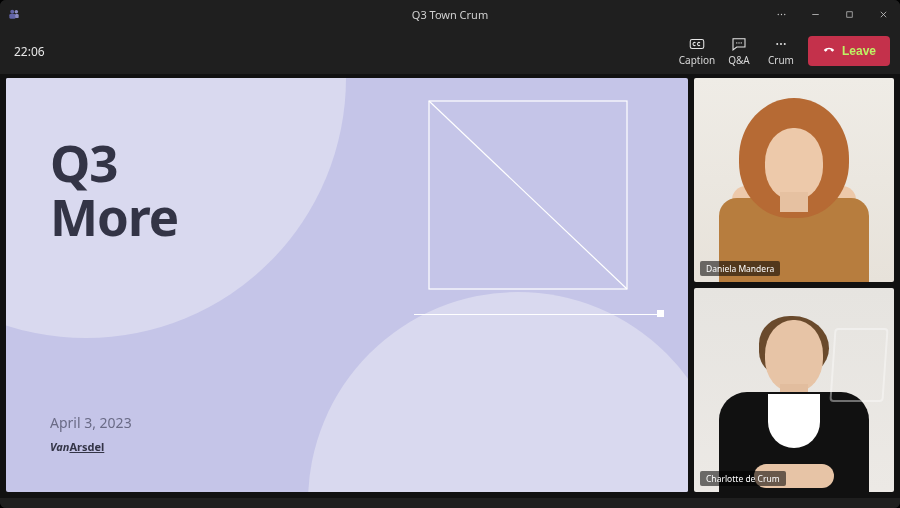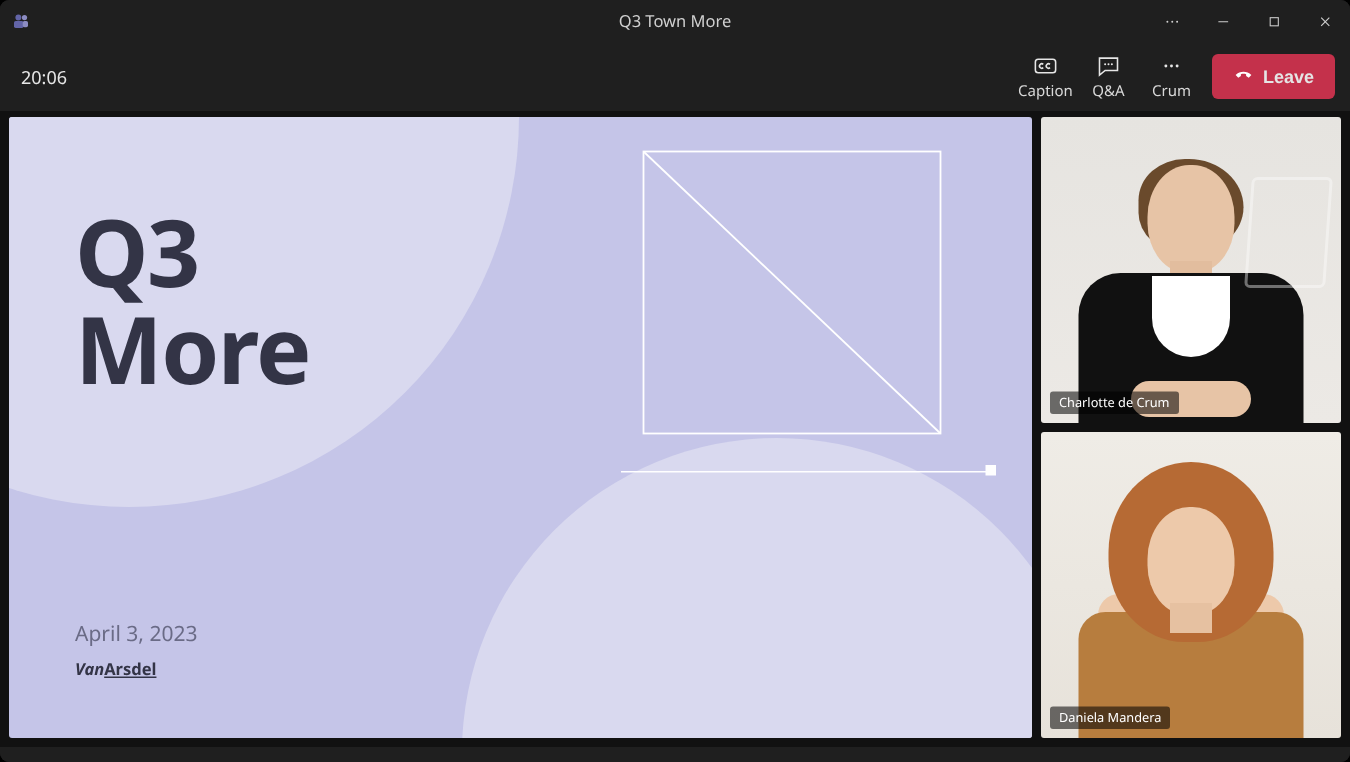--- a/index.html
+++ b/index.html
@@ -14,38 +14,38 @@
   .win-btn { width: 34px; height:28px; display:flex; align-items:center; justify-content:center; color:#cfcfcf; }
   .win-btn svg { width:13px; height:13px; }
 
   
   .topbar { height: 46px; background: #1f1f1f; display:flex; align-items:center; padding: 0 10px 0 14px; color:#e6e6e6; }
   .time { font-size: 12px; color:#e6e6e6; }
   .topbar-spacer { flex:1; }
   .tool { width: 42px; display:flex; flex-direction:column; align-items:center; justify-content:center; gap:0; color:#d8d8d8; font-size:10px; cursor:pointer; }
   .tool .ic { width:20px; height:18px; display:flex; align-items:center; justify-content:center; }
   .tool svg { width:18px; height:18px; stroke:#e6e6e6; fill:none; stroke-width:1.4; }
-  .leave { background:#c4314b; color:#e5e5e5; height:30px; padding:0 14px; border:none; border-radius:4px; display:flex; align-items:center; gap:6px; font-weight:600; font-size:12px; cursor:pointer; margin-left:6px; }
+  .leave { background:#c4314b; color:#bef264; height:30px; padding:0 14px; border:none; border-radius:4px; display:flex; align-items:center; gap:6px; font-weight:600; font-size:12px; cursor:pointer; margin-left:6px; }
   .leave svg { width:14px; height:14px; }
 
   
   .stage { flex:1; background:#111; display:flex; gap:6px; padding:4px 6px 6px 6px; }
   .main-tile { flex:1; background:#c5c5e8; border-radius:2px; position:relative; overflow:hidden; }
   .side-col { width:200px; display:flex; flex-direction:column; gap:6px; }
   .participant { flex:1; position:relative; border-radius:2px; overflow:hidden; background:#d9d7d2; }
   .name-tag { position:absolute; left:6px; bottom:6px; background:rgba(0,0,0,.55); color:#fff; font-size:8.5px; padding:2px 6px; border-radius:2px; }
 
   
   .blob-tl { position:absolute; top:-260px; left:-180px; width:520px; height:520px; border-radius:50%; background:#d9d9ef; }
   .blob-br { position:absolute; bottom:-220px; right:-40px; width:420px; height:420px; border-radius:50%; background:#d9d9ef; }
   .tri { position:absolute; top:22px; right:60px; }
   .tri svg { width:200px; height:190px; stroke:#ffffff; stroke-width:1.2; fill:none; }
   .hline { position:absolute; top:236px; right:24px; width:250px; height:1px; background:#fff; }
   .dot { position:absolute; top:232px; right:24px; width:7px; height:7px; background:#fff; }
-  .slide-title { position:absolute; top:58px; left:44px; font-size:62px; font-weight:700; line-height:1.05; color:#333446; letter-spacing:-1px; }
+  .slide-title { position:absolute; top:58px; left:44px; font-size:51px; font-weight:700; line-height:1.05; color:#333446; letter-spacing:-1px; }
   .slide-date { position:absolute; bottom:60px; left:44px; font-size:14px; color:#6a6b86; }
   .slide-brand-wrap { position:absolute; bottom:38px; left:44px; font-size:11px; color:#333446; font-weight:700; font-style:italic; }
   .slide-brand-wrap span { font-style:normal;text-decoration:underline; }
 
   
   .p1 { background: linear-gradient(180deg,#e6e4e0 0%, #ece9e5 100%); }
   .p1::after{content:"";position:absolute;right:8px;top:40px;width:50px;height:70px;border:2px solid #fff;border-radius:4px;transform:skewX(-4deg);opacity:.4;}
   .p2 { background: linear-gradient(180deg,#efece6 0%, #e7e2da 100%); }
   .figure { position:absolute; left:50%; transform:translateX(-50%); bottom:0; width:160px; height:190px; }
   .head { position:absolute; top:18px; left:50%; transform:translateX(-50%); width:58px; height:72px; border-radius:48% 48% 46% 46%; }
@@ -80,21 +80,21 @@
 
   <div class="titlebar">
     <div class="app-icon">
       <svg viewBox="0 0 24 24" width="14" height="14">
           <circle cx="16" cy="8" r="3" fill="#8c8cc2"></circle>
           <circle cx="9" cy="8" r="3.4" fill="#6264a7"></circle>
           <rect x="4" y="12" width="11" height="8" rx="2" fill="#6264a7"></rect>
           <rect x="14" y="12" width="6" height="7" rx="2" fill="#8c8cc2"></rect>
         </svg>
     </div>
-    <div class="title">Q3 Town More</div>
+    <div class="title">Q3 Town Crum</div>
     <div class="win-controls">
       <div class="win-btn">
           <svg viewBox="0 0 24 24">
             <circle cx="6" cy="12" r="1.2" fill="#cfcfcf"></circle>
             <circle cx="12" cy="12" r="1.2" fill="#cfcfcf"></circle>
             <circle cx="18" cy="12" r="1.2" fill="#cfcfcf"></circle>
           </svg>
         </div>
       <div class="win-btn">
           <svg viewBox="0 0 24 24">
@@ -109,21 +109,21 @@
       <div class="win-btn">
           <svg viewBox="0 0 24 24">
             <line x1="7" y1="7" x2="17" y2="17" stroke="#cfcfcf" stroke-width="1.4"></line>
             <line x1="17" y1="7" x2="7" y2="17" stroke="#cfcfcf" stroke-width="1.4"></line>
           </svg>
         </div>
     </div>
   </div>
 
   <div class="topbar">
-    <div class="time">20:06</div>
+    <div class="time">22:06</div>
     <div class="topbar-spacer"></div>
 
     <div class="tool">
       <div class="ic">
         <svg viewBox="0 0 24 24">
             <rect x="3" y="6" width="18" height="12" rx="2.5"></rect>
             <path d="M10 10.5a2 2 0 1 0 0 3"></path>
             <path d="M16 10.5a2 2 0 1 0 0 3"></path>
           </svg>
       </div>
@@ -179,42 +179,42 @@
 
       <div class="slide-title">
         <span>Q3</span><br>
         <span>More</span><br>
       </div>
       <div class="slide-date">April 3, 2023</div>
       <div class="slide-brand-wrap"><em>Van</em><span>Arsdel</span></div>
     </div>
 
     <div class="side-col">
-      <div class="participant p1">
-        <div class="figure">
-          <div class="hair"></div>
-            <div class="head"></div>
-            <div class="neck"></div>
-            <div class="body"></div>
-            <div class="vneck"></div>
-            <div class="arms"></div>
-        </div>
-        <div class="name-tag">Charlotte de Crum</div>
-      </div>
       <div class="participant p2">
         <div class="figure">
           <div class="bare l"></div>
             <div class="bare r"></div>
           <div class="strap l"></div>
             <div class="strap r"></div>
           <div class="body"></div>
             <div class="hair"></div>
             <div class="head"></div>
             <div class="neck"></div>
         </div>
         <div class="name-tag">Daniela Mandera</div>
       </div>
+      <div class="participant p1">
+        <div class="figure">
+          <div class="hair"></div>
+            <div class="head"></div>
+            <div class="neck"></div>
+            <div class="body"></div>
+            <div class="vneck"></div>
+            <div class="arms"></div>
+        </div>
+        <div class="name-tag">Charlotte de Crum</div>
+      </div>
     </div>
 
   </div>
 
   <div class="bottombar"></div>
 </div>
 
 </body></html>

